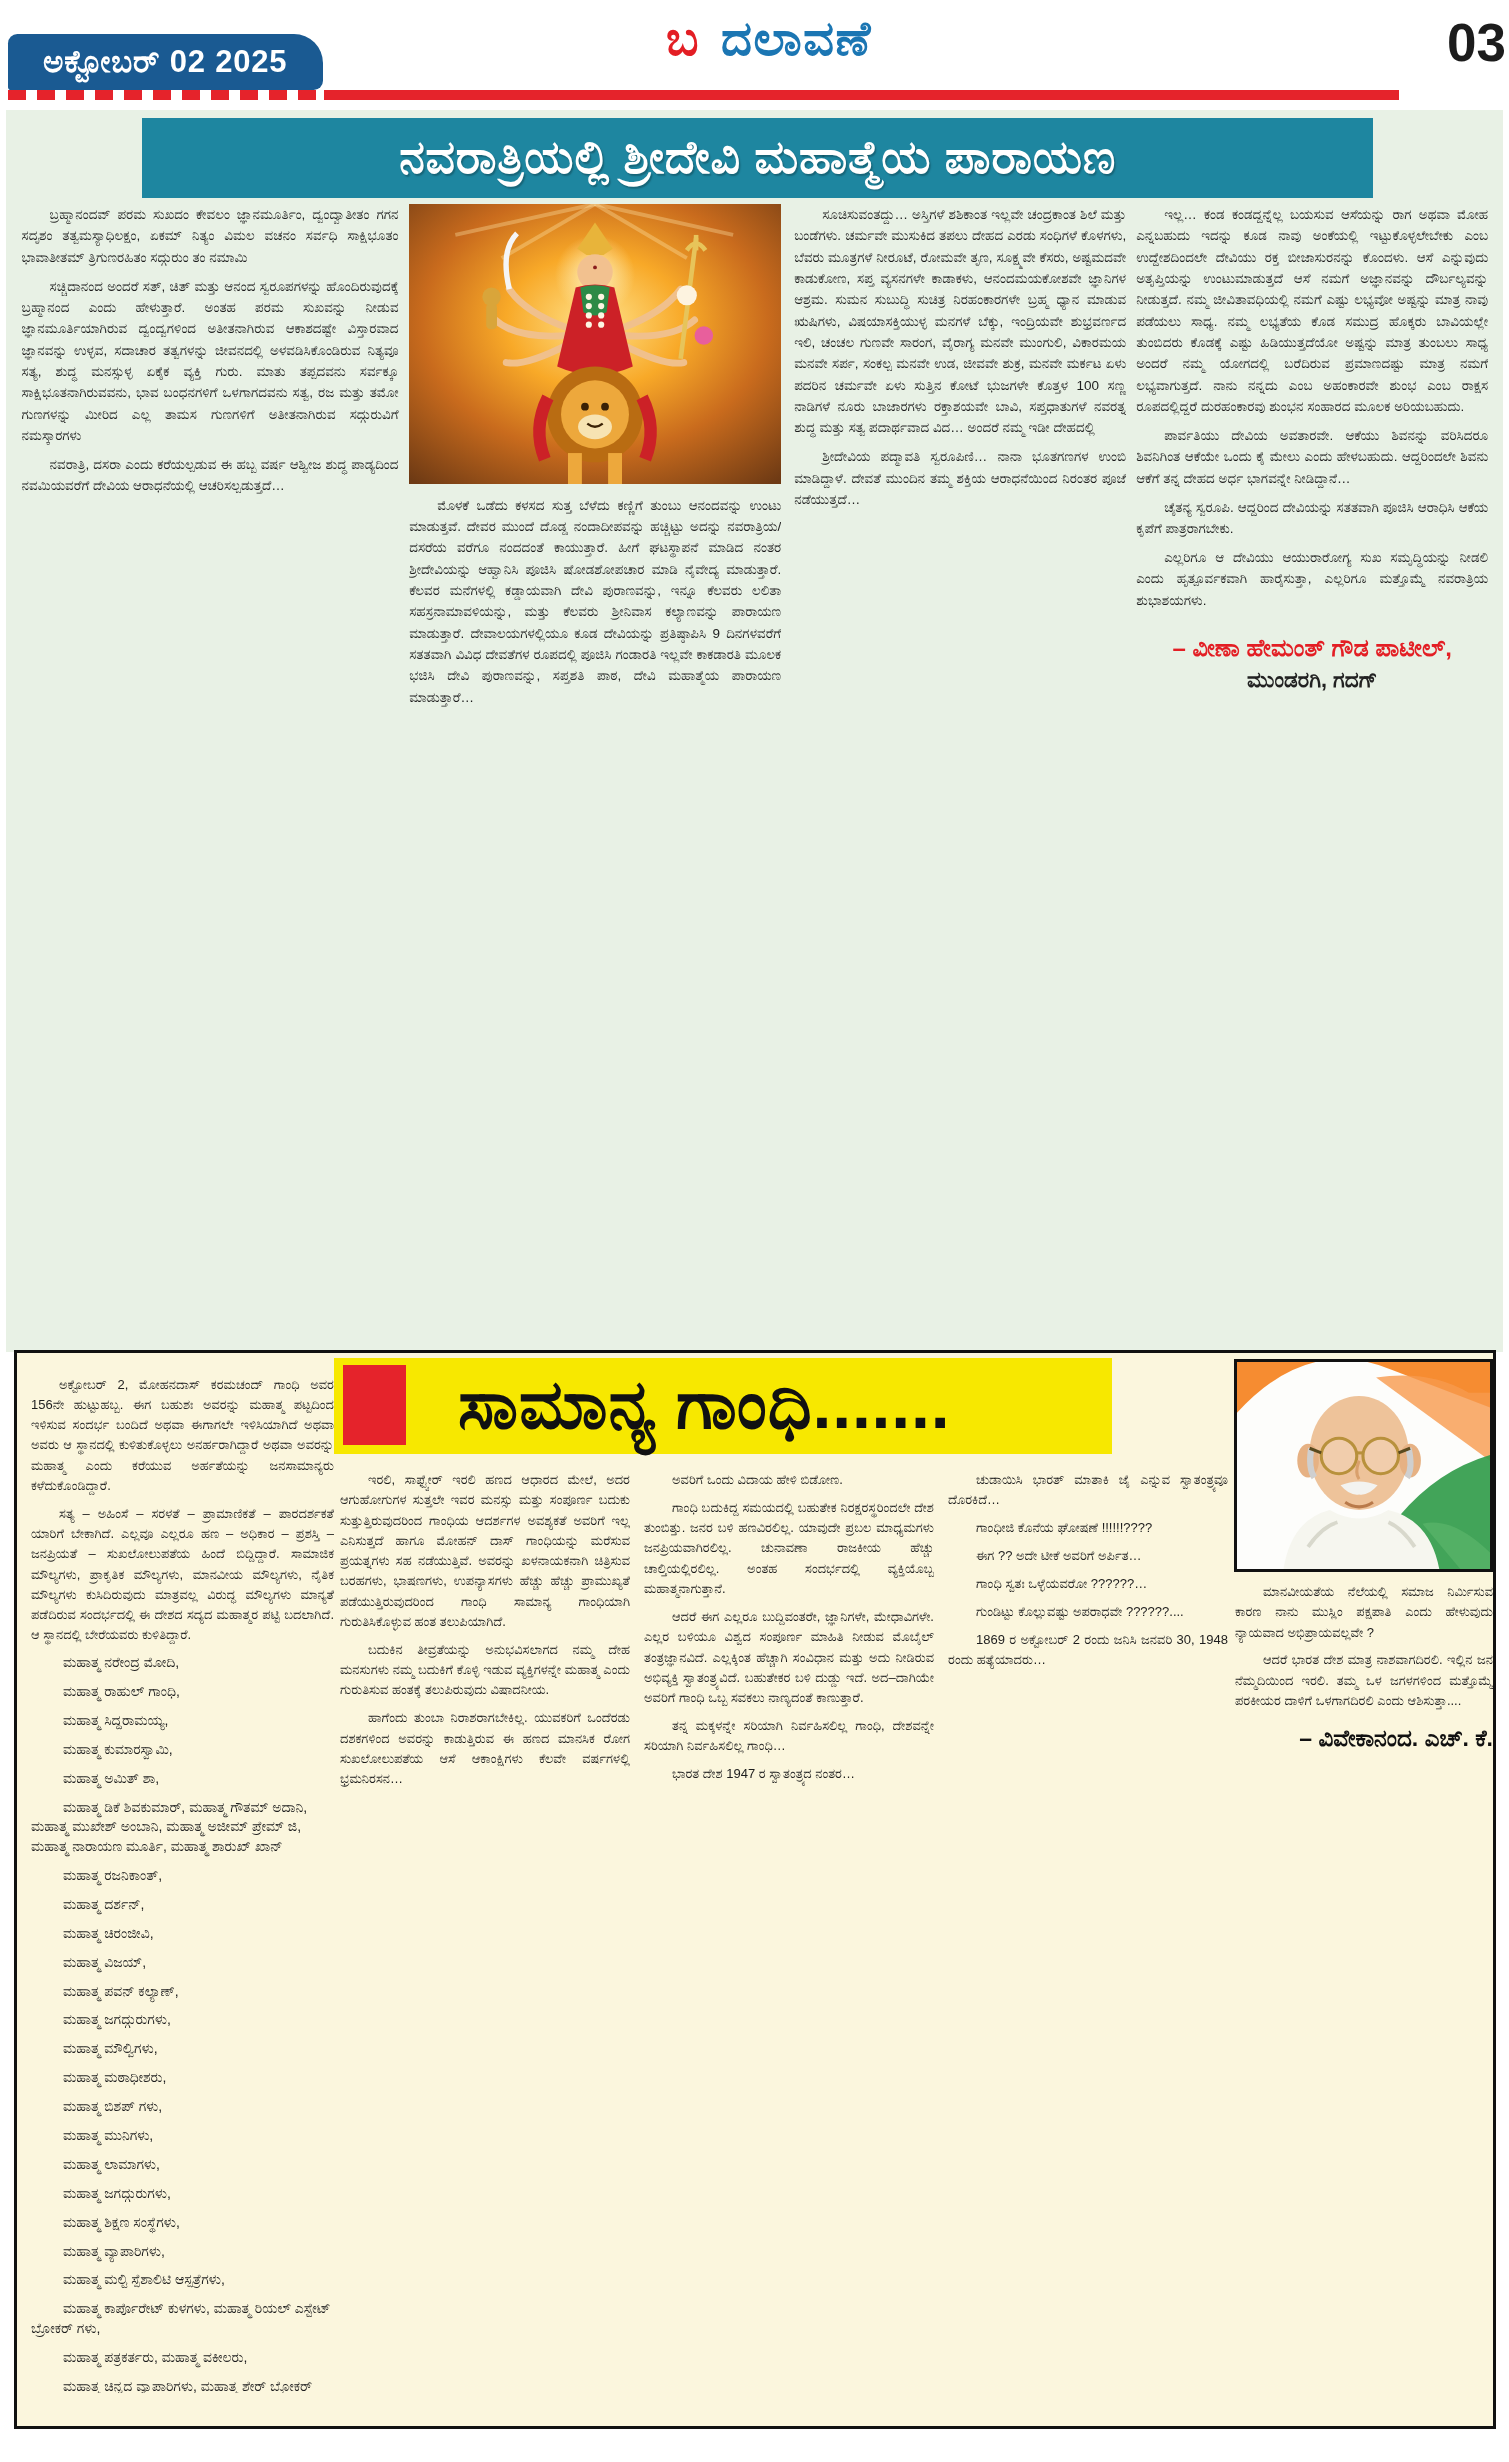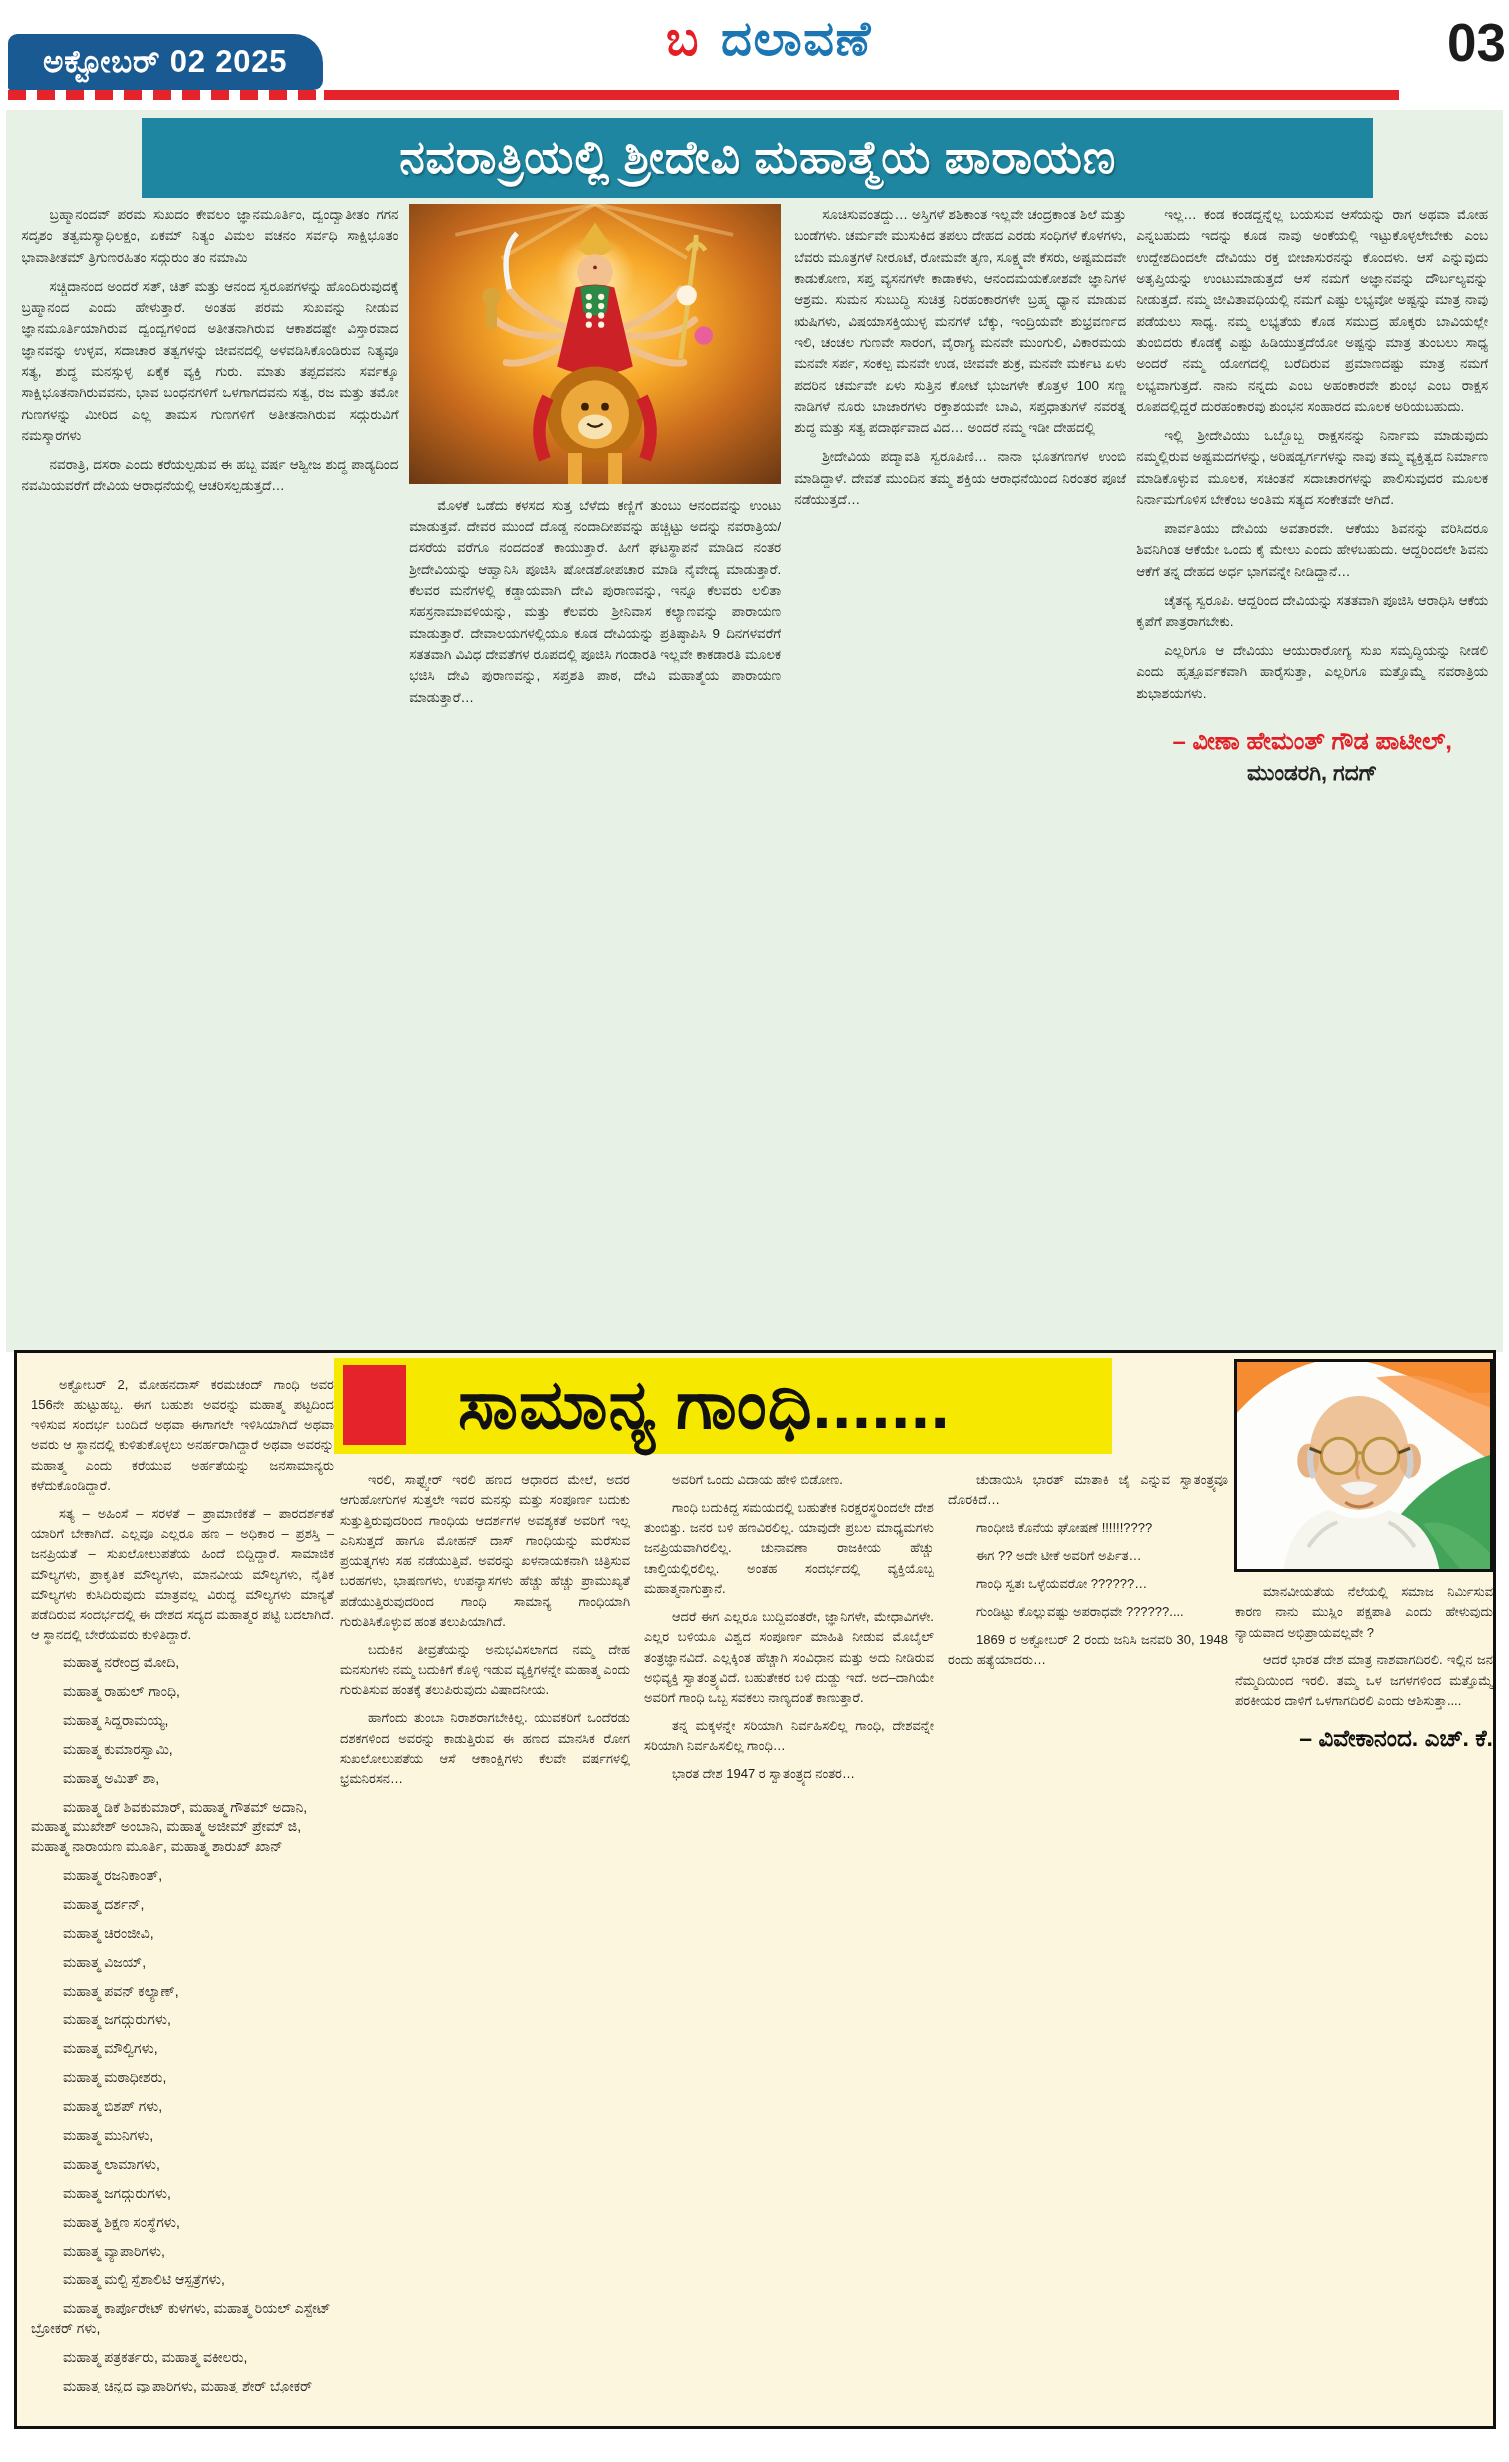--- a/index.html
+++ b/index.html
@@ -192,21 +192,20 @@
     </div>
 
     <div class="a1col c3">
         <p class="para">ಸೂಚಿಸುವಂತದ್ದು… ಅಸ್ತಿಗಳೆ ಶಶಿಕಾಂತ ಇಲ್ಲವೇ ಚಂದ್ರಕಾಂತ ಶಿಲೆ ಮತ್ತು ಬಂಡೆಗಳು. ಚರ್ಮವೇ ಮುಸುಕಿದ ತಪಲು ದೇಹದ ಎರಡು ಸಂಧಿಗಳೆ ಕೊಳಗಳು, ಬೆವರು ಮೂತ್ರಗಳೆ ನೀರೂಟೆ, ರೋಮವೇ ತೃಣ, ಸೂಕ್ಷ್ಮವೇ ಕೆಸರು, ಅಷ್ಟಮದವೇ ಕಾಡುಕೋಣ, ಸಪ್ತ ವ್ಯಸನಗಳೇ ಕಾಡಾಕಳು, ಆನಂದಮಯಕೋಶವೇ ಜ್ಞಾನಿಗಳ ಆಶ್ರಮ. ಸುಮನ ಸುಬುದ್ಧಿ ಸುಚಿತ್ರ ನಿರಹಂಕಾರಗಳೇ ಬ್ರಹ್ಮ ಧ್ಯಾನ ಮಾಡುವ ಋಷಿಗಳು, ವಿಷಯಾಸಕ್ತಿಯುಳ್ಳ ಮನಗಳೆ ಬೆಕ್ಕು, ಇಂದ್ರಿಯವೇ ಶುಭ್ರವರ್ಣದ ಇಲಿ, ಚಂಚಲ ಗುಣವೇ ಸಾರಂಗ, ವೈರಾಗ್ಯ ಮನವೇ ಮುಂಗುಲಿ, ವಿಕಾರಮಯ ಮನವೇ ಸರ್ಪ, ಸಂಕಲ್ಪ ಮನವೇ ಉಡ, ಜೀವವೇ ಶುಕ್ರ, ಮನವೇ ಮರ್ಕಟ ಏಳು ಪದರಿನ ಚರ್ಮವೇ ಏಳು ಸುತ್ತಿನ ಕೋಟೆ ಭುಜಗಳೇ ಕೊತ್ತಳ 100 ಸಣ್ಣ ನಾಡಿಗಳೆ ನೂರು ಬಾಜಾರಗಳು ರಕ್ತಾಶಯವೇ ಬಾವಿ, ಸಪ್ತಧಾತುಗಳೆ ನವರತ್ನ ಶುದ್ಧ ಮತ್ತು ಸತ್ವ ಪದಾರ್ಥವಾದ ವಿದ… ಅಂದರೆ ನಮ್ಮ ಇಡೀ ದೇಹದಲ್ಲಿ</p>
         <p class="para">ಶ್ರೀದೇವಿಯ ಪದ್ಮಾವತಿ ಸ್ವರೂಪಿಣಿ… ನಾನಾ ಭೂತಗಣಗಳ ಉಂಬಿ ಮಾಡಿದ್ದಾಳೆ. ದೇವತೆ ಮುಂದಿನ ತಮ್ಮ ಶಕ್ತಿಯ ಆರಾಧನೆಯಿಂದ ನಿರಂತರ ಪೂಜೆ ನಡೆಯುತ್ತದೆ…</p>
       </div>
 
     <div class="a1col c4">
       <div>
           <p class="para">ಇಲ್ಲ… ಕಂಡ ಕಂಡದ್ದನ್ನೆಲ್ಲ ಬಯಸುವ ಆಸೆಯನ್ನು ರಾಗ ಅಥವಾ ಮೋಹ ಎನ್ನಬಹುದು ಇದನ್ನು ಕೂಡ ನಾವು ಅಂಕೆಯಲ್ಲಿ ಇಟ್ಟುಕೊಳ್ಳಲೇಬೇಕು ಎಂಬ ಉದ್ದೇಶದಿಂದಲೇ ದೇವಿಯು ರಕ್ತ ಬೀಜಾಸುರನನ್ನು ಕೊಂದಳು. ಆಸೆ ಎನ್ನುವುದು ಅತೃಪ್ತಿಯನ್ನು ಉಂಟುಮಾಡುತ್ತದೆ ಆಸೆ ನಮಗೆ ಅಜ್ಞಾನವನ್ನು ದೌರ್ಬಲ್ಯವನ್ನು ನೀಡುತ್ತದೆ. ನಮ್ಮ ಜೀವಿತಾವಧಿಯಲ್ಲಿ ನಮಗೆ ಎಷ್ಟು ಲಭ್ಯವೋ ಅಷ್ಟನ್ನು ಮಾತ್ರ ನಾವು ಪಡೆಯಲು ಸಾಧ್ಯ. ನಮ್ಮ ಲಭ್ಯತೆಯ ಕೊಡ ಸಮುದ್ರ ಹೊಕ್ಕರು ಬಾವಿಯಲ್ಲೇ ತುಂಬಿದರು ಕೊಡಕ್ಕೆ ಎಷ್ಟು ಹಿಡಿಯುತ್ತದೆಯೋ ಅಷ್ಟನ್ನು ಮಾತ್ರ ತುಂಬಲು ಸಾಧ್ಯ ಅಂದರೆ ನಮ್ಮ ಯೋಗದಲ್ಲಿ ಬರೆದಿರುವ ಪ್ರಮಾಣದಷ್ಟು ಮಾತ್ರ ನಮಗೆ ಲಭ್ಯವಾಗುತ್ತದೆ. ನಾನು ನನ್ನದು ಎಂಬ ಅಹಂಕಾರವೇ ಶುಂಭ ಎಂಬ ರಾಕ್ಷಸ ರೂಪದಲ್ಲಿದ್ದರೆ ದುರಹಂಕಾರವು ಶುಂಭನ ಸಂಹಾರದ ಮೂಲಕ ಅರಿಯಬಹುದು.</p>
-          <p class="para">ಇಲ್ಲಿ ಶ್ರೀದೇವಿಯು ಒಬ್ಬೊಬ್ಬ ರಾಕ್ಷಸನನ್ನು ನಿರ್ನಾಮ ಮಾಡುವುದು ನಮ್ಮಲ್ಲಿರುವ ಅಷ್ಟಮದಗಳನ್ನು, ಅರಿಷಡ್ವರ್ಗಗಳನ್ನು ನಾವು ತಮ್ಮ ವ್ಯಕ್ತಿತ್ವದ ನಿರ್ಮಾಣ ಮಾಡಿಕೊಳ್ಳುವ ಮೂಲಕ, ಸಚಿಂತನೆ ಸದಾಚಾರಗಳನ್ನು ಪಾಲಿಸುವುದರ ಮೂಲಕ ನಿರ್ನಾಮಗೊಳಿಸ ಬೇಕೆಂಬ ಅಂತಿಮ ಸತ್ಯದ ಸಂಕೇತವೇ ಆಗಿದೆ.</p>
           <p class="para">ಪಾರ್ವತಿಯು ದೇವಿಯ ಅವತಾರವೇ. ಆಕೆಯು ಶಿವನನ್ನು ವರಿಸಿದರೂ ಶಿವನಿಗಿಂತ ಆಕೆಯೇ ಒಂದು ಕೈ ಮೇಲು ಎಂದು ಹೇಳಬಹುದು. ಆದ್ದರಿಂದಲೇ ಶಿವನು ಆಕೆಗೆ ತನ್ನ ದೇಹದ ಅರ್ಧ ಭಾಗವನ್ನೇ ನೀಡಿದ್ದಾನೆ…</p>
           <p class="para">ಚೈತನ್ಯ ಸ್ವರೂಪಿ. ಆದ್ದರಿಂದ ದೇವಿಯನ್ನು ಸತತವಾಗಿ ಪೂಜಿಸಿ ಆರಾಧಿಸಿ ಆಕೆಯ ಕೃಪೆಗೆ ಪಾತ್ರರಾಗಬೇಕು.</p>
           <p class="para">ಎಲ್ಲರಿಗೂ ಆ ದೇವಿಯು ಆಯುರಾರೋಗ್ಯ ಸುಖ ಸಮೃದ್ಧಿಯನ್ನು ನೀಡಲಿ ಎಂದು ಹೃತ್ಪೂರ್ವಕವಾಗಿ ಹಾರೈಸುತ್ತಾ, ಎಲ್ಲರಿಗೂ ಮತ್ತೊಮ್ಮೆ ನವರಾತ್ರಿಯ ಶುಭಾಶಯಗಳು.</p>
         </div>
       <div class="byline1">
         <div class="name">– ವೀಣಾ ಹೇಮಂತ್ ಗೌಡ ಪಾಟೀಲ್,</div>
         <div class="place">ಮುಂಡರಗಿ, ಗದಗ್</div>
       </div>
     </div>
   </div>

